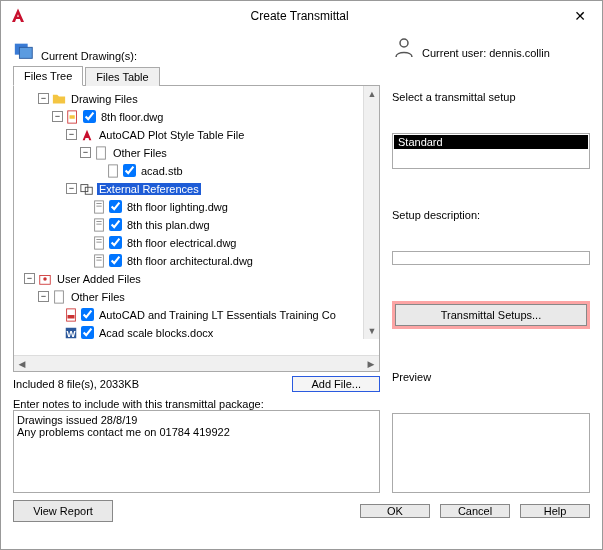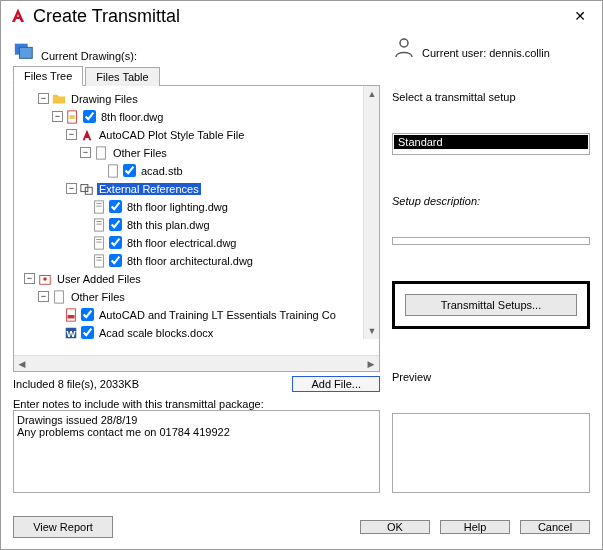--- a/index.html
+++ b/index.html
@@ -1,20 +1,20 @@
 <!DOCTYPE html>
 <html><head>
 <meta charset="utf-8">
 <style>
   * { box-sizing: border-box; font-family: "Segoe UI", Tahoma, sans-serif; font-size: 11px; }
   body { margin: 0; background: #fff; }
   .window { width: 603px; height: 550px; border: 1px solid #999; background: #fff; position: relative; }
   .titlebar { height: 30px; display: flex; align-items: center; padding: 0 8px; }
   .app-icon { width: 18px; height: 18px; margin-right: 6px; }
-  .title-text { flex: 1; font-size: 18px; }
+  .title-text { flex: 1; font-size: 12px; text-align: center; }
   .close-x { font-size: 14px; padding: 4px 8px; cursor: pointer; }
   .content { padding: 4px 12px 8px 12px; display: flex; gap: 12px; height: calc(100% - 78px); }
   .left-col { flex: 1; display: flex; flex-direction: column; min-width: 0; }
   .right-col { width: 198px; display: flex; flex-direction: column; gap: 28px; }
   .header-row { display: flex; align-items: flex-end; gap: 6px; margin-bottom: 4px; height: 28px; }
   .user-icon-svg { width: 24px; height: 24px; }
   .tabs { display: flex; border-bottom: 1px solid #aaa; align-items: flex-end; }
   .tab { padding: 3px 10px; border: 1px solid #aaa; border-bottom: none; background: #f0f0f0; margin-right: 2px; margin-bottom: -1px; cursor: pointer; }
   .tab.active { background: #fff; border-bottom: 1px solid #fff; }
   .tree-box { border: 1px solid #aaa; border-top: none; height: 300px; overflow: hidden; position: relative; display:flex; flex-direction:column; }
@@ -32,27 +32,27 @@
   .node-label { padding: 0 2px; }
   .node-label.sel { background: #1e5cd6; color: #fff; }
   .status-row { display:flex; align-items:center; margin-top: 4px; gap: 6px; }
   .status-text { flex:1; }
   .btn { background: #e9e9e9; border: 1px solid #888; padding: 2px 12px; cursor: pointer; text-align:center; }
   .btn.addfile { border: 1px solid #2a5adf; color:#000; padding: 1px 18px; background:#f5f5f5; }
   .notes-label { margin-top: 6px; }
   .notes { width: 100%; height: 86px; border: 1px solid #aaa; resize: none; padding: 3px; font-family: inherit; }
   .setup-list { border: 1px solid #aaa; height: 126px; margin-top: 2px; padding: 1px; overflow:auto; }
   .setup-item { background: #000000; color: #fff; padding: 1px 4px; }
-  .desc-label { margin-top: 12px; font-style: italic; }
+  .desc-label { margin-top: 12px; }
   .desc-box { border: 1px solid #aaa; height: 46px; margin-top: 2px; }
-  .setups-btn-wrap { border: 3px solid #000000; margin-top: 8px; padding: 10px; }
+  .setups-btn-wrap { border: 3px solid #fca5a5; margin-top: 8px; padding: 0; }
   .setups-btn { width: 100%; padding: 4px 0; background: #e9e9e9; border: 1px solid #888; cursor:pointer; text-align:center; }
   .preview-label { margin-top: 14px; }
   .preview-box { border: 1px solid #aaa; flex:1; margin-top: 2px; min-height: 80px; }
-  .bottom-bar { position:absolute; left:0; right:0; bottom:0; height: 44px; padding: 8px 12px; display:flex; align-items:center; gap: 10px; }
+  .bottom-bar { position:absolute; left:0; right:0; bottom:16px; height: 44px; padding: 8px 12px; display:flex; align-items:center; gap: 10px; }
   .bottom-spacer { flex:1; }
   .btn.bottom { min-width: 70px; padding: 0 10px; }
   .btn.view-report { min-width: 100px; padding: 4px 10px; }
   .scroll-track-h { flex:1; height:16px; }
 </style>
 </head>
 <body>
 
 <div class="window">
   <div class="titlebar">
@@ -257,16 +257,16 @@
       </div>
       <div class="preview-label">Preview</div>
       <div class="preview-box"></div>
     </div>
   </div>
 
   <div class="bottom-bar">
     <div class="btn view-report">View Report</div>
     <div class="bottom-spacer"></div>
     <div class="btn bottom">OK</div>
+    <div class="btn bottom">Cancel</div>
     <div class="btn bottom">Help</div>
-    <div class="btn bottom">Cancel</div>
   </div>
 </div>
 
 </body></html>

